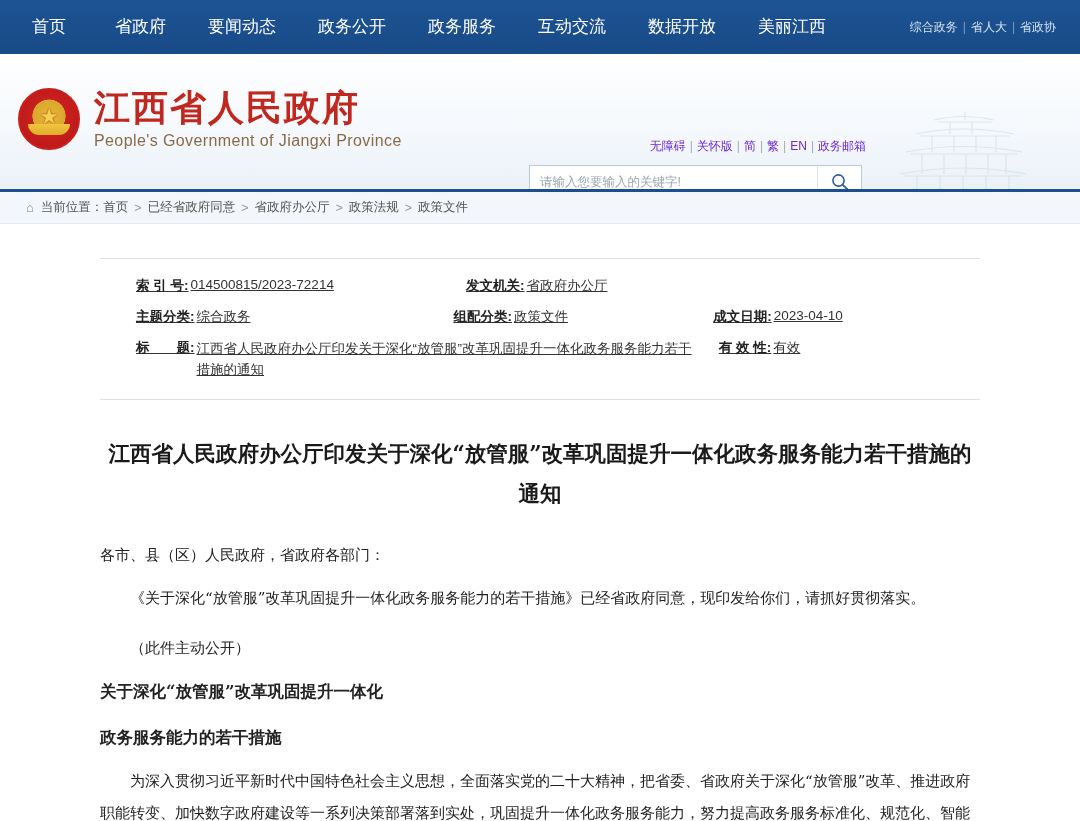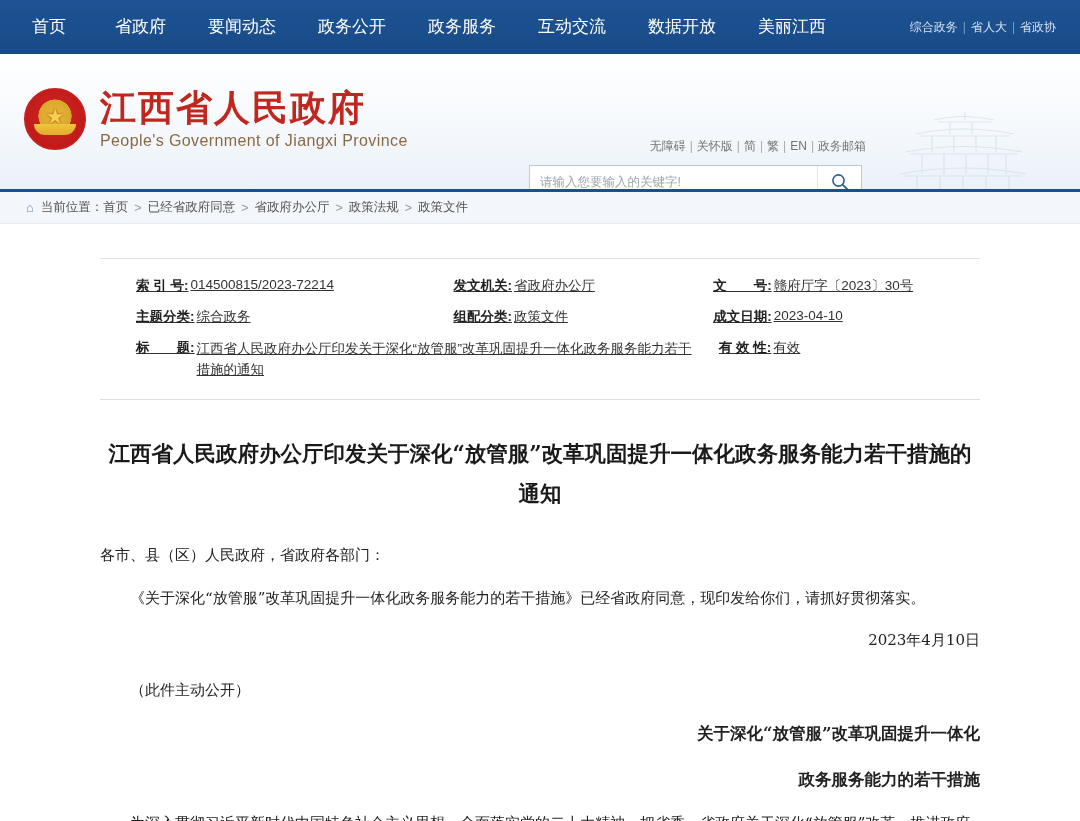--- a/index.html
+++ b/index.html
@@ -51,21 +51,21 @@
     background: #ffffff;
     border-bottom: 3px solid #1b4f8f;
     overflow: hidden;
   }
   .header .wash {
     position:absolute; left:0; top:0; right:0; bottom:0;
     background: linear-gradient(180deg,#ffffff 0%, #f4f8fc 60%, #eaf1f8 100%);
   }
   .brand {
     position: absolute;
-    left: 24px; top: 34px;
+    left: 18px; top: 34px;
     display: flex; align-items: flex-start;
   }
   .emblem {
     width: 62px; height: 62px; border-radius: 50%;
     background: radial-gradient(circle at 50% 45%, #e8b93a 0%, #d8a72c 38%, #c8201f 39%, #b81414 100%);
     position: relative;
     flex: none;
     margin-right: 14px;
     border: 2px solid #c8201f;
   }
@@ -98,21 +98,21 @@
   }
 
   .utility {
     position: absolute;
     left: 530px; top: 84px;
     width: 336px;
     text-align: right;
     font-size: 12px;
     color: #555;
   }
-  .utility a { color:#737373; text-decoration:none; }
+  .utility a { color:#6d28d9; text-decoration:none; }
   .utility .sep { color:#aaa; padding: 0 4px; }
 
   .searchbox {
     position: absolute;
     left: 529px; top: 111px;
     width: 333px; height: 34px;
     border: 1px solid #b9ccdf;
     background: #fff;
     display: flex;
     align-items: center;
@@ -213,21 +213,21 @@
   .body {
     margin-top: 26px;
     font-size: 15px;
     color: #222;
     line-height: 2.15;
     font-family: "DejaVu Serif","Liberation Serif", serif;
   }
   .body p { margin: 0 0 10px 0; }
   .p-indent { text-indent: 2em; }
   .p-right { text-align: right; }
-  .p-center { text-align: right; font-weight: bold; font-size: 16.5px; }
+  .p-center { text-align: left; font-weight: bold; font-size: 16.5px; }
   .gap { height: 8px; }
   .center-head { margin-top: 20px; }
 </style>
 </head>
 <body>
 
 <div class="topnav">
   <div class="menu">
     <a href="#" class="first">首页</a>
     <a href="#">省政府</a>
@@ -306,24 +306,20 @@
     <div class="meta">
       <div class="meta-row">
         <div class="meta-cell c1">
           <span class="meta-k">索 引 号:</span>
           <span class="meta-v">014500815/2023-72214</span>
         </div>
         <div class="meta-cell c2">
           <span class="meta-k">发文机关:</span>
           <span class="meta-v">省政府办公厅</span>
         </div>
-        <div class="meta-cell c3">
-          <span class="meta-k">文　　号:</span>
-          <span class="meta-v">赣府厅字〔2023〕30号</span>
-        </div>
       </div>
 
       <div class="meta-row">
         <div class="meta-cell c1">
           <span class="meta-k">主题分类:</span>
           <span class="meta-v">综合政务</span>
         </div>
         <div class="meta-cell c2">
           <span class="meta-k">组配分类:</span>
           <span class="meta-v">政策文件</span>
@@ -344,21 +340,20 @@
           <span class="meta-v">有效</span>
         </div>
       </div>
     </div>
 
     <div class="doctitle">江西省人民政府办公厅印发关于深化“放管服”改革巩固提升一体化政务服务能力若干措施的通知</div>
 
     <div class="body">
       <p>各市、县（区）人民政府，省政府各部门：</p>
       <p class="p-indent">《关于深化“放管服”改革巩固提升一体化政务服务能力的若干措施》已经省政府同意，现印发给你们，请抓好贯彻落实。</p>
-      <p class="p-right">2023年4月10日</p>
       <div class="gap"></div>
       <p class="p-indent">（此件主动公开）</p>
       <p class="p-center center-head">关于深化“放管服”改革巩固提升一体化</p>
       <p class="p-center">政务服务能力的若干措施</p>
       <p class="p-indent">为深入贯彻习近平新时代中国特色社会主义思想，全面落实党的二十大精神，把省委、省政府关于深化“放管服”改革、推进政府职能转变、加快数字政府建设等一系列决策部署落到实处，巩固提升一体化政务服务能力，努力提高政务服务标准化、规范化、智能化、便利化、专业化水平，切实增强企业和群众的获得感和满意度，不断擦亮江西营商环境品牌，争创全国政务服务满意度一等省份，现制定如</p>
     </div>
 
   </div>
 </div>
 

